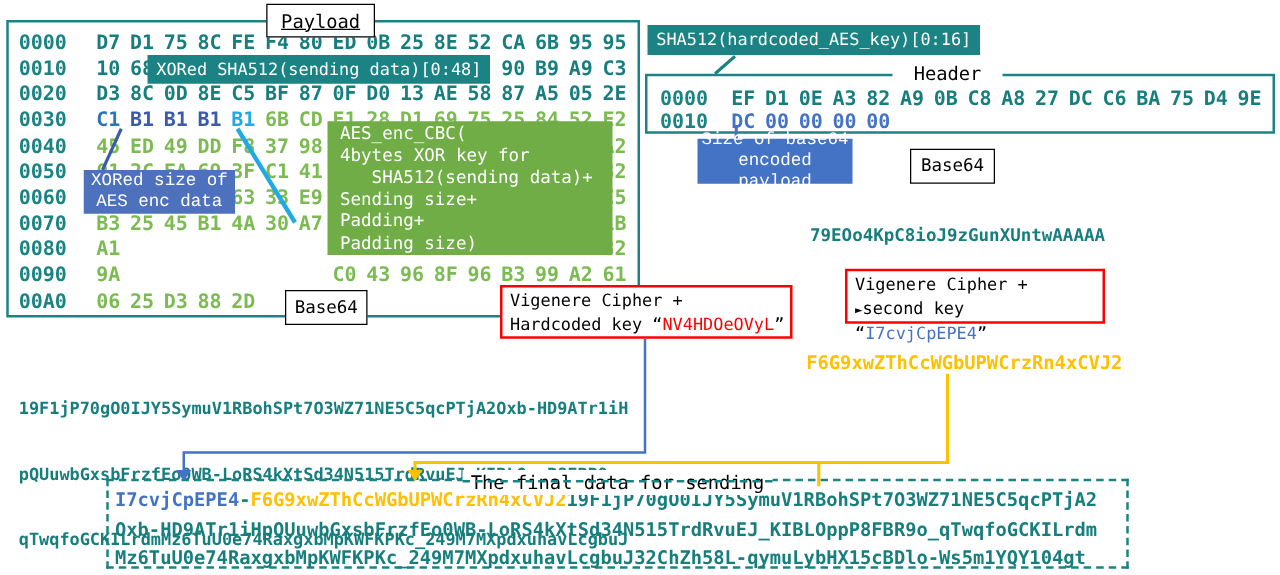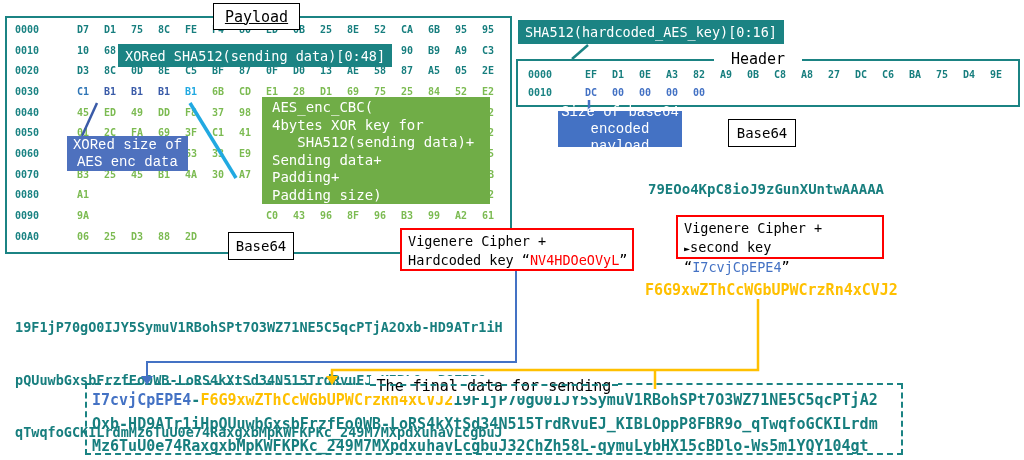--- a/index.html
+++ b/index.html
@@ -9,21 +9,21 @@
   }
   html,body{margin:0;padding:0;background:#fff;}
   .stage{position:relative;width:1024px;height:460px;background:#fff;overflow:hidden;
          font-family:"DejaVu Sans Mono",monospace;}
   .line-layer{position:absolute;left:0;top:0;z-index:1;pointer-events:none;}
 
   
   .hex-box{position:absolute;border:2px solid var(--tealbg);background:#fff;}
   .payload-box{left:5px;top:16px;width:503px;height:234px;}
   .header-box{left:516px;top:59px;width:500px;height:44px;}
-  .hexrow{position:absolute;display:flex;font-weight:bold;font-size:10px;white-space:pre;justify-content:flex-end;}
+  .hexrow{position:absolute;display:flex;font-weight:bold;font-size:16px;white-space:pre;justify-content:flex-end;}
   .hexrow .addr{color:var(--tealbg);}
   .payload-box .addr{width:62px;}
   .header-box .addr{width:57px;}
   .hexrow .byte{width:27px;}
 
   
   .wlabel{position:absolute;background:#fff;color:#000;display:flex;align-items:center;
           justify-content:center;z-index:3;font-size:15px;}
   .bordered{border:1.5px solid #000;}
   .payload-title{left:213px;top:3px;width:85px;height:25px;text-decoration:underline;}
@@ -104,21 +104,21 @@
       <div class="hexrow" style="top: 213px; left: 8px;"><span class="addr">00A0</span><span class="byte" style="color: rgb(124, 187, 82);">06</span><span class="byte" style="color: rgb(124, 187, 82);">25</span><span class="byte" style="color: rgb(124, 187, 82);">D3</span><span class="byte" style="color: rgb(124, 187, 82);">88</span><span class="byte" style="color: rgb(124, 187, 82);">2D</span></div>
     </div>
   <div class="wlabel bordered payload-title">Payload</div>
 
   <div class="teal-label xored-sha">XORed SHA512(sending data)[0:48]</div>
 
   <div class="green-box">
     <div>AES_enc_CBC(</div>
     <div>4bytes XOR key for</div>
     <div>   SHA512(sending data)+</div>
-    <div>Sending data+</div>
+    <div>Sending size+</div>
     <div>Padding+</div>
     <div>Padding size)</div>
   </div>
 
   <div class="callout xored-size">
     <div>XORed size of</div>
     <div>AES enc data</div>
   </div>
 
 

